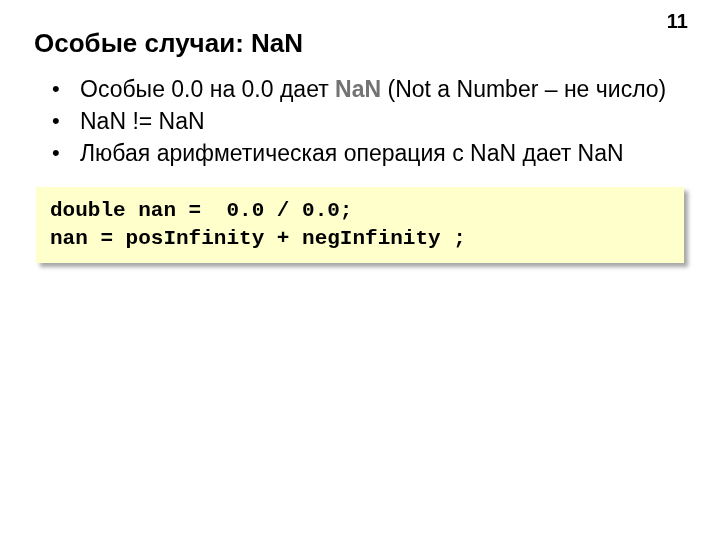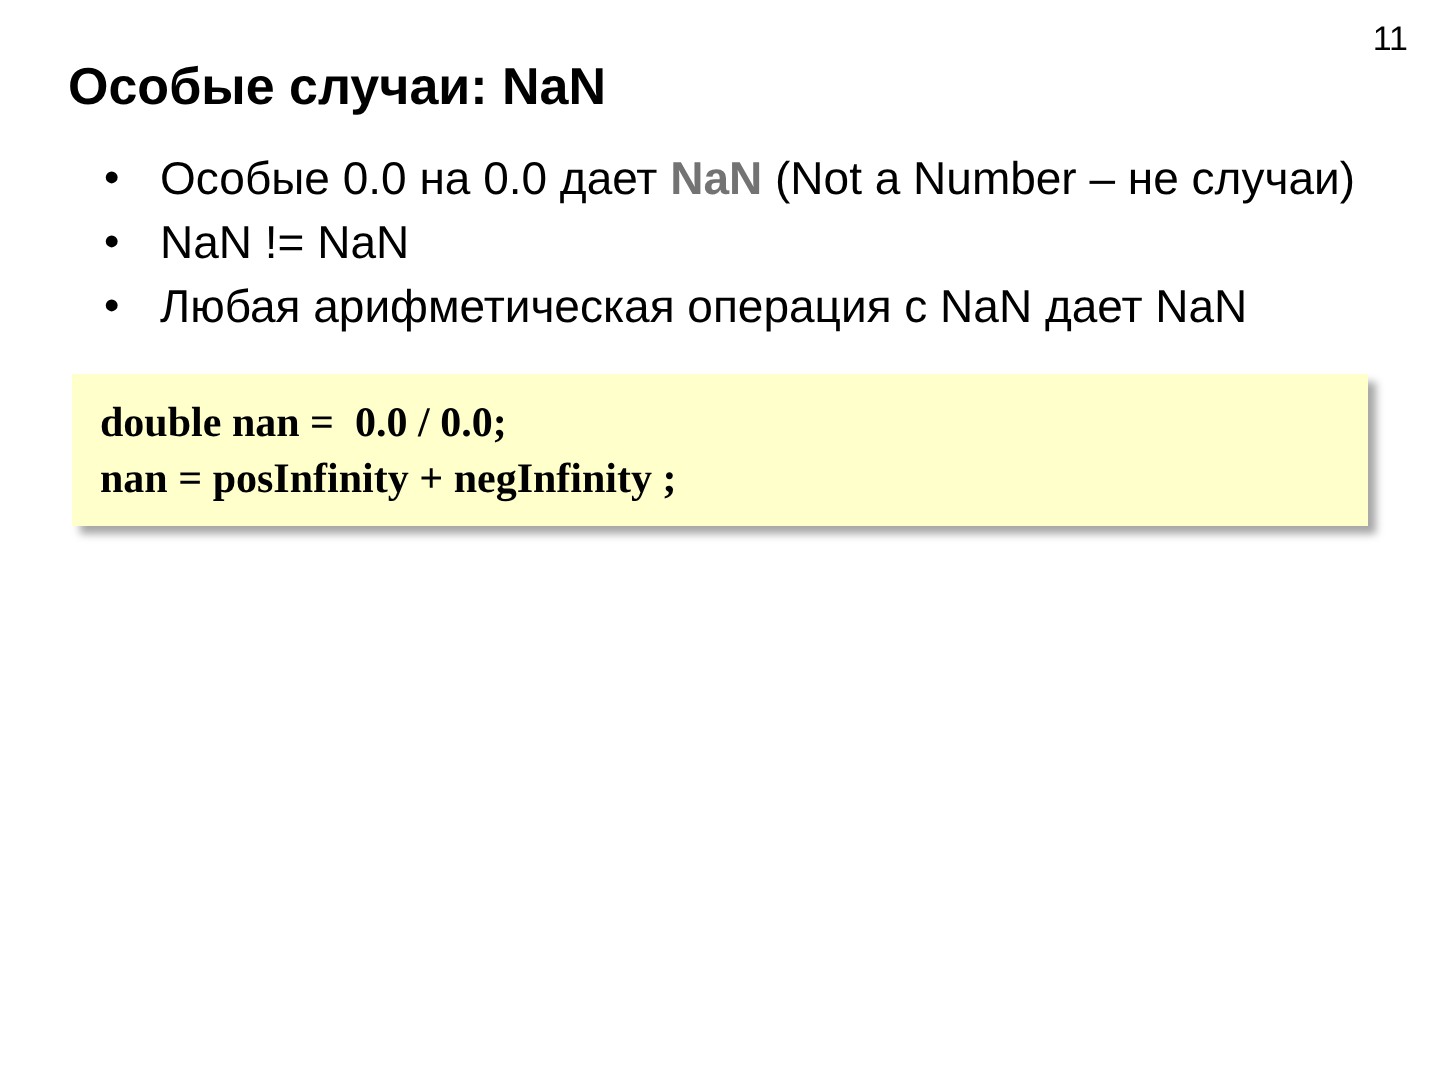--- a/index.html
+++ b/index.html
@@ -6,23 +6,23 @@
   html, body { width: 720px; height: 540px; }
   body {
     font-family: Arial, Helvetica, sans-serif;
     background: #ffffff;
     color: #000000;
     position: relative;
   }
   .page-number {
     position: absolute;
     top: 10px;
-    right: 16px;
-    font-size: 17px;
-    font-weight: normal;
+    right: 32px;
+    font-size: 20px;
+    font-weight: bold;
   }
   .title {
     font-size: 26px;
     font-weight: bold;
     padding: 28px 0 0 34px;
   }
   .bullets {
     padding: 16px 40px 0 52px;
     font-size: 23px;
     line-height: 1.3;
@@ -39,40 +39,40 @@
     left: 0;
     top: 0;
     font-size: 22px;
     line-height: 1.3;
   }
   .highlight-nan { color: #737373; font-weight: bold; }
   .code-block {
     margin: 18px 36px 0 36px;
     background: #ffffcc;
     padding: 10px 14px 10px 14px;
-    font-family: Liberation Serif, serif;
+    font-family: Liberation Mono, monospace;
     font-size: 21px;
     font-weight: bold;
     line-height: 1.35;
     white-space: pre;
     box-shadow: 4px 4px 4px rgba(0,0,0,0.35);
     color: #000;
   }
 </style>
 </head>
 <body>
 
 <div class="page-number">11</div>
 
 <h1 class="title">Особые случаи: NaN</h1>
 
 <div class="bullets">
   <ul>
     <li>
-      <span>Особые 0.0 на 0.0 дает </span><span class="highlight-nan">NaN</span><span> (Not a Number – не случаи)</span>
+      <span>Особые 0.0 на 0.0 дает </span><span class="highlight-nan">NaN</span><span> (Not a Number – не число)</span>
     </li>
     <li>
       <span>NaN != NaN</span>
     </li>
     <li>
       <span>Любая арифметическая операция с NaN дает NaN</span>
     </li>
   </ul>
 </div>
 

